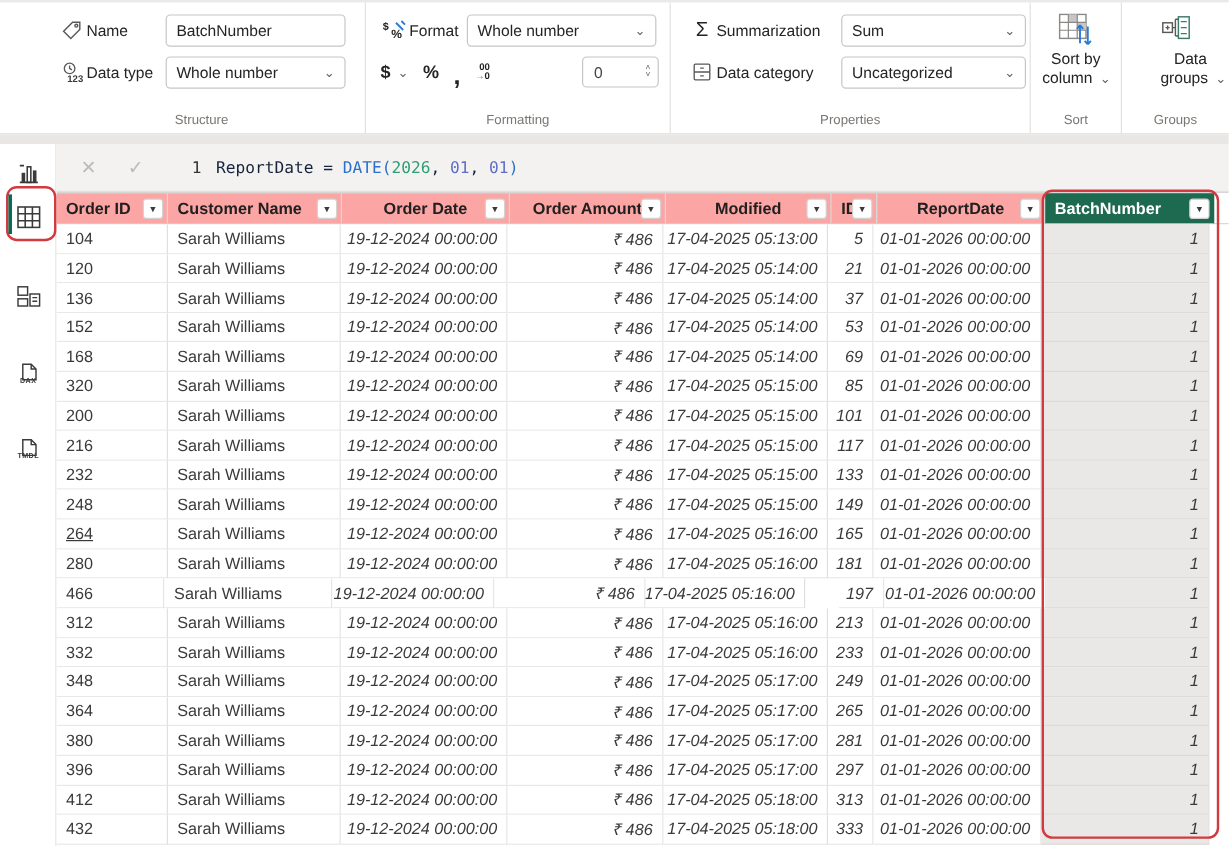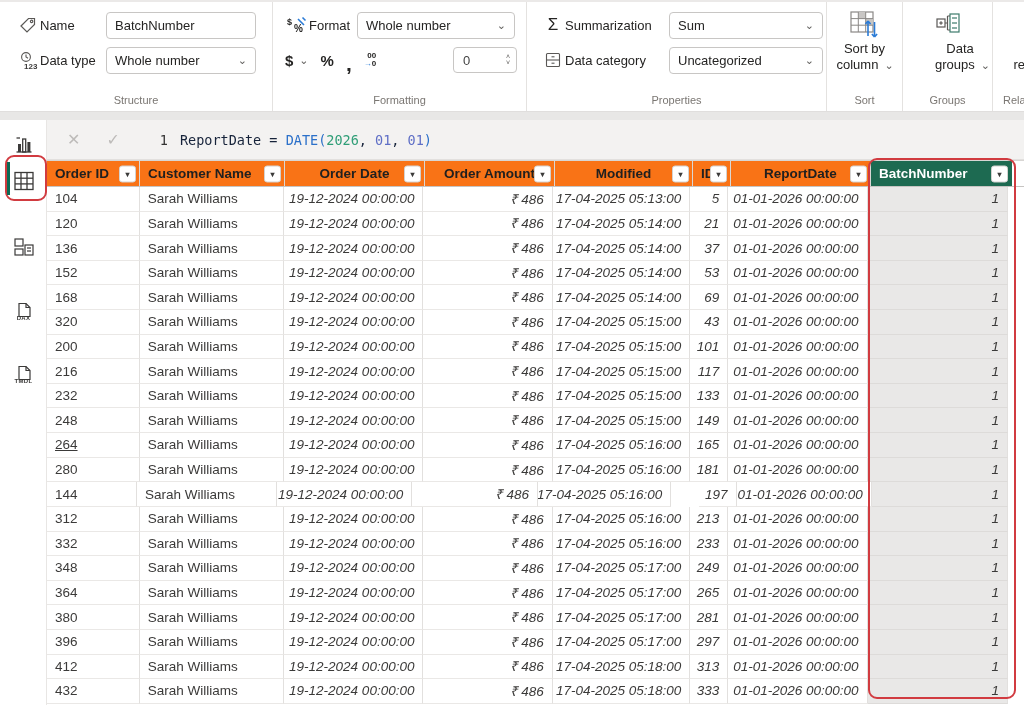--- a/index.html
+++ b/index.html
@@ -1,21 +1,21 @@
 <!DOCTYPE html>
 <html><head>
 <meta charset="utf-8">
 <style>
   * { margin:0; padding:0; box-sizing:border-box; }
   html,body { width:1024px; height:705px; overflow:hidden; background:#fff;
     font-family:"Liberation Sans", sans-serif; color:#252423; }
 
   
   .ribbon { height:112px; background:#fff; display:flex; position:relative;
-    border-top:2px solid #ebe9e8; border-bottom:1px solid #e0dedd; }
+    border-top:2px solid #ebe9e8; border-bottom:1px solid #e0dedd;padding-left:32px; }
   .rgroup { position:relative; height:100%; padding-top:9px; flex:0 0 auto; }
   .rgroup + .rgroup { border-left:1px solid #e4e2e0; }
   .group-label { position:absolute; bottom:5px; left:0; right:0; text-align:center;
     font-size:11px; color:#7a7672; white-space:nowrap; }
   .frow { display:flex; align-items:center; height:28px; margin-bottom:7px; }
   .ric { width:24px; display:flex; justify-content:center; align-items:center; flex:0 0 auto; }
   .rlabel { font-size:13px; color:#252423; white-space:nowrap; }
   .ctl { height:27px; border:1px solid #c8c6c4; border-radius:4px; background:#fff;
     font-size:13px; color:#252423; display:flex; align-items:center;
     justify-content:space-between; padding:0 8px; flex:0 0 auto; }
@@ -73,21 +73,21 @@
   .fx { font-size:16px; color:#bdbbb9; margin-left:20px; cursor:default; }
   .fx + .fx { margin-left:26px; }
   .fexpr { margin-left:40px; font-family:"DejaVu Sans Mono", monospace; font-size:13.5px;
     white-space:pre; display:flex; align-items:center; }
   .fline { color:#333; margin-right:12px; }
 
   
   .table { flex:1; overflow:hidden; background:#fff; }
   .thead { display:flex; height:27px; border-top:1px solid #d8d6d4; border-bottom:1px solid #c6c4c2; }
   .th { position:relative; display:flex; align-items:center; font-weight:bold;
-    font-size:13.5px; color:#21201f; border-right:1px solid #d9d7d5; background:#f97316; }
+    font-size:13.5px; color:#21201f; border-right:1px solid #d9d7d5; background:#fca5a5; }
   .th.al { justify-content:flex-start; padding-left:8px; }
   .th.ac { justify-content:center; }
   .th.sel { background:#1d6a51; color:#fff; border-right-color:#1d6a51; }
   .farrow { position:absolute; right:3px; top:50%; transform:translateY(-50%);
     width:17px; height:17px; border:1px solid #d4d2d0; border-radius:3px; background:#fff;
     color:#3b3a39; font-size:8px; display:flex; align-items:center; justify-content:center;
     cursor:pointer; }
   .th-fill { flex:1; border-right:none; background:#fff; }
   .tr { display:flex; height:24.62px; }
   .td { display:flex; align-items:center; font-size:13.5px; color:#3b3a39;
@@ -404,21 +404,21 @@
             <div class="td r it" style="width: 140px;">01-01-2026 00:00:00</div>
             <div class="td r it sel" style="width: 141px;">1</div>
             <div class="td td-fill"></div>
           </div>
           <div class="tr">
             <div class="td" style="width: 93px;">320</div>
             <div class="td" style="width: 145px;">Sarah Williams</div>
             <div class="td r it" style="width: 140px;">19-12-2024 00:00:00</div>
             <div class="td r it" style="width: 130px;">₹ 486</div>
             <div class="td r it" style="width: 138px;">17-04-2025 05:15:00</div>
-            <div class="td r it" style="width: 38px;">43</div>
+            <div class="td r it" style="width: 38px;">85</div>
             <div class="td r it" style="width: 140px;">01-01-2026 00:00:00</div>
             <div class="td r it sel" style="width: 141px;">1</div>
             <div class="td td-fill"></div>
           </div>
           <div class="tr">
             <div class="td" style="width: 93px;">200</div>
             <div class="td" style="width: 145px;">Sarah Williams</div>
             <div class="td r it" style="width: 140px;">19-12-2024 00:00:00</div>
             <div class="td r it" style="width: 130px;">₹ 486</div>
             <div class="td r it" style="width: 138px;">17-04-2025 05:15:00</div>
@@ -476,21 +476,21 @@
             <div class="td" style="width: 145px;">Sarah Williams</div>
             <div class="td r it" style="width: 140px;">19-12-2024 00:00:00</div>
             <div class="td r it" style="width: 130px;">₹ 486</div>
             <div class="td r it" style="width: 138px;">17-04-2025 05:16:00</div>
             <div class="td r it" style="width: 38px;">181</div>
             <div class="td r it" style="width: 140px;">01-01-2026 00:00:00</div>
             <div class="td r it sel" style="width: 141px;">1</div>
             <div class="td td-fill"></div>
           </div>
           <div class="tr">
-            <div class="td" style="width: 93px;">144</div>
+            <div class="td" style="width: 93px;">466</div>
             <div class="td" style="width: 145px;">Sarah Williams</div>
             <div class="td r it" style="width: 140px;">19-12-2024 00:00:00</div>
             <div class="td r it" style="width: 130px;">₹ 486</div>
             <div class="td r it" style="width: 138px;">17-04-2025 05:16:00</div>
             <div class="td r it" style="width: 38px; margin-left: 28px;">197</div>
             <div class="td r it" style="width: 140px;">01-01-2026 00:00:00</div>
             <div class="td r it sel" style="width: 141px;">1</div>
             <div class="td td-fill"></div>
           </div>
           <div class="tr">

